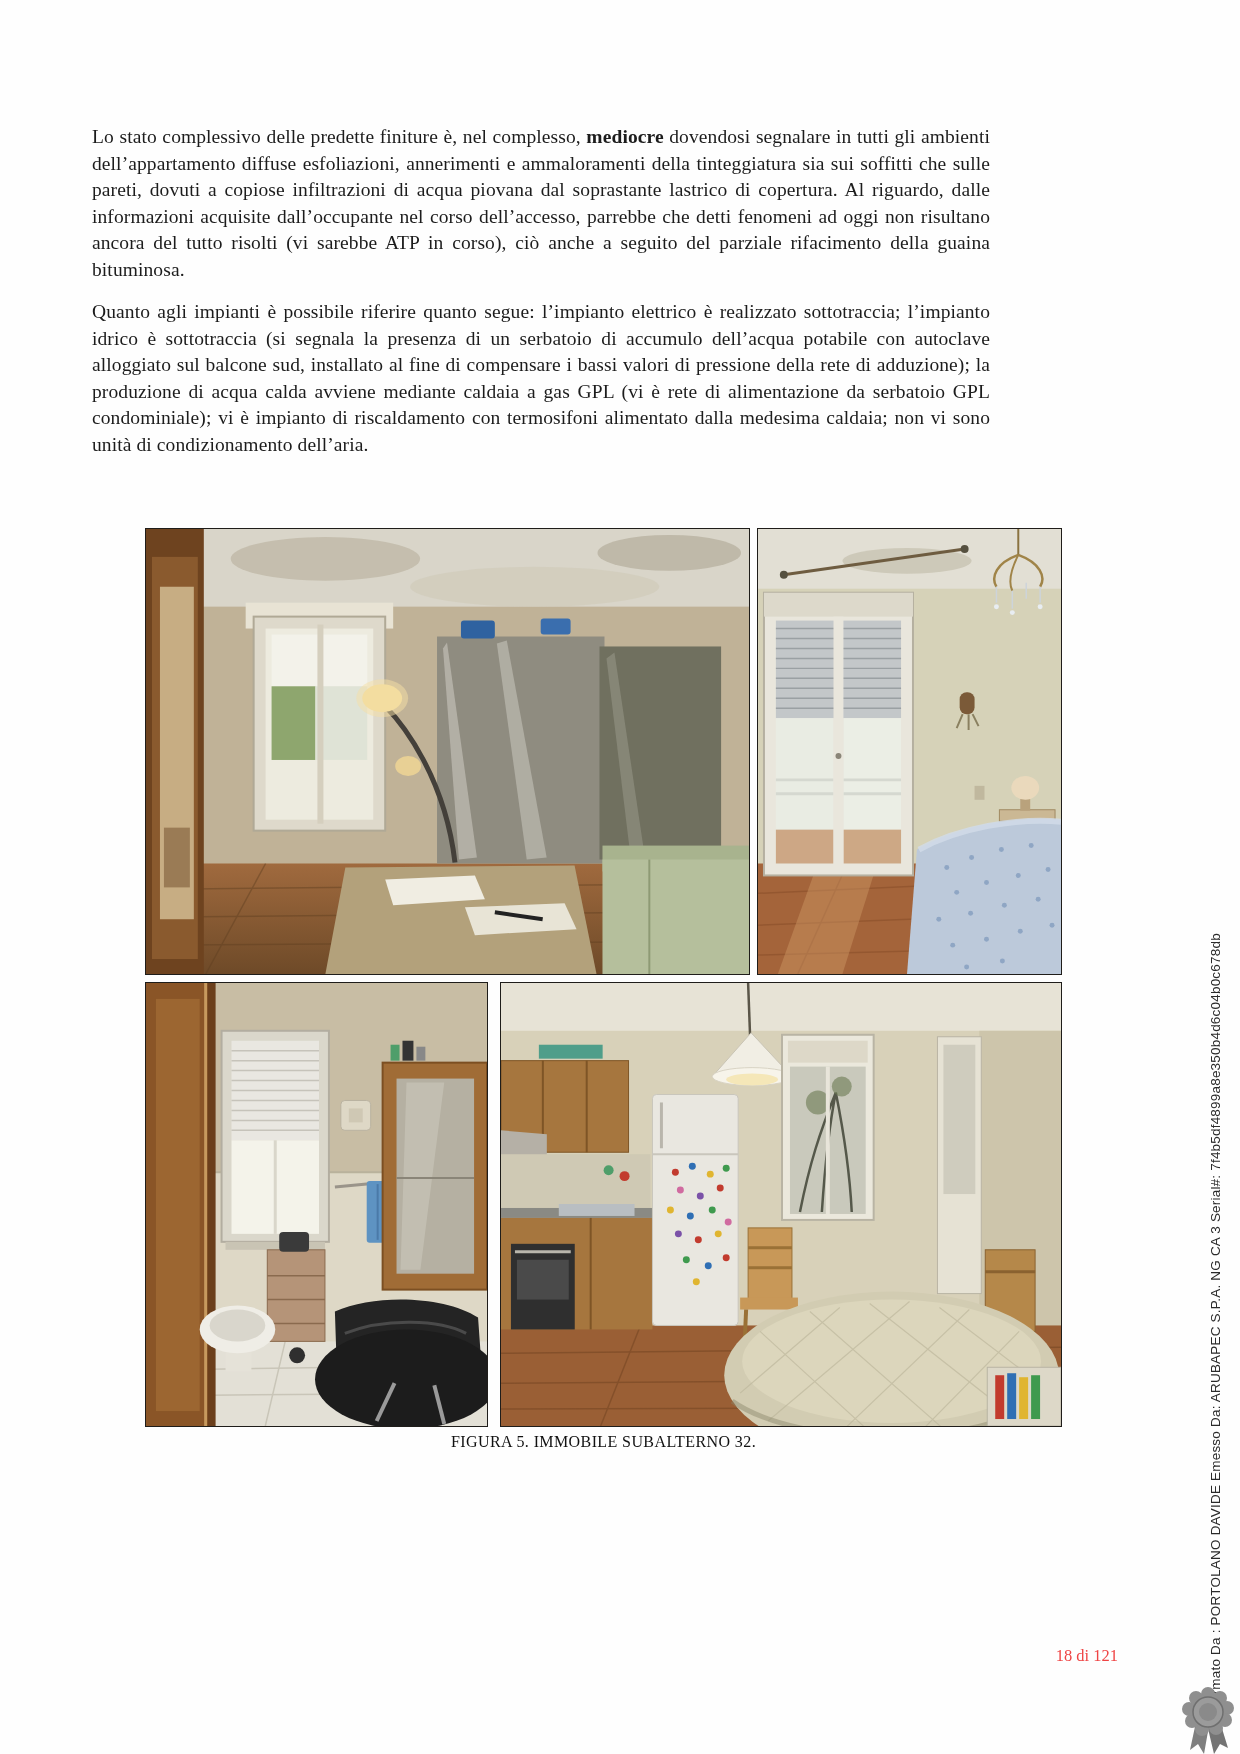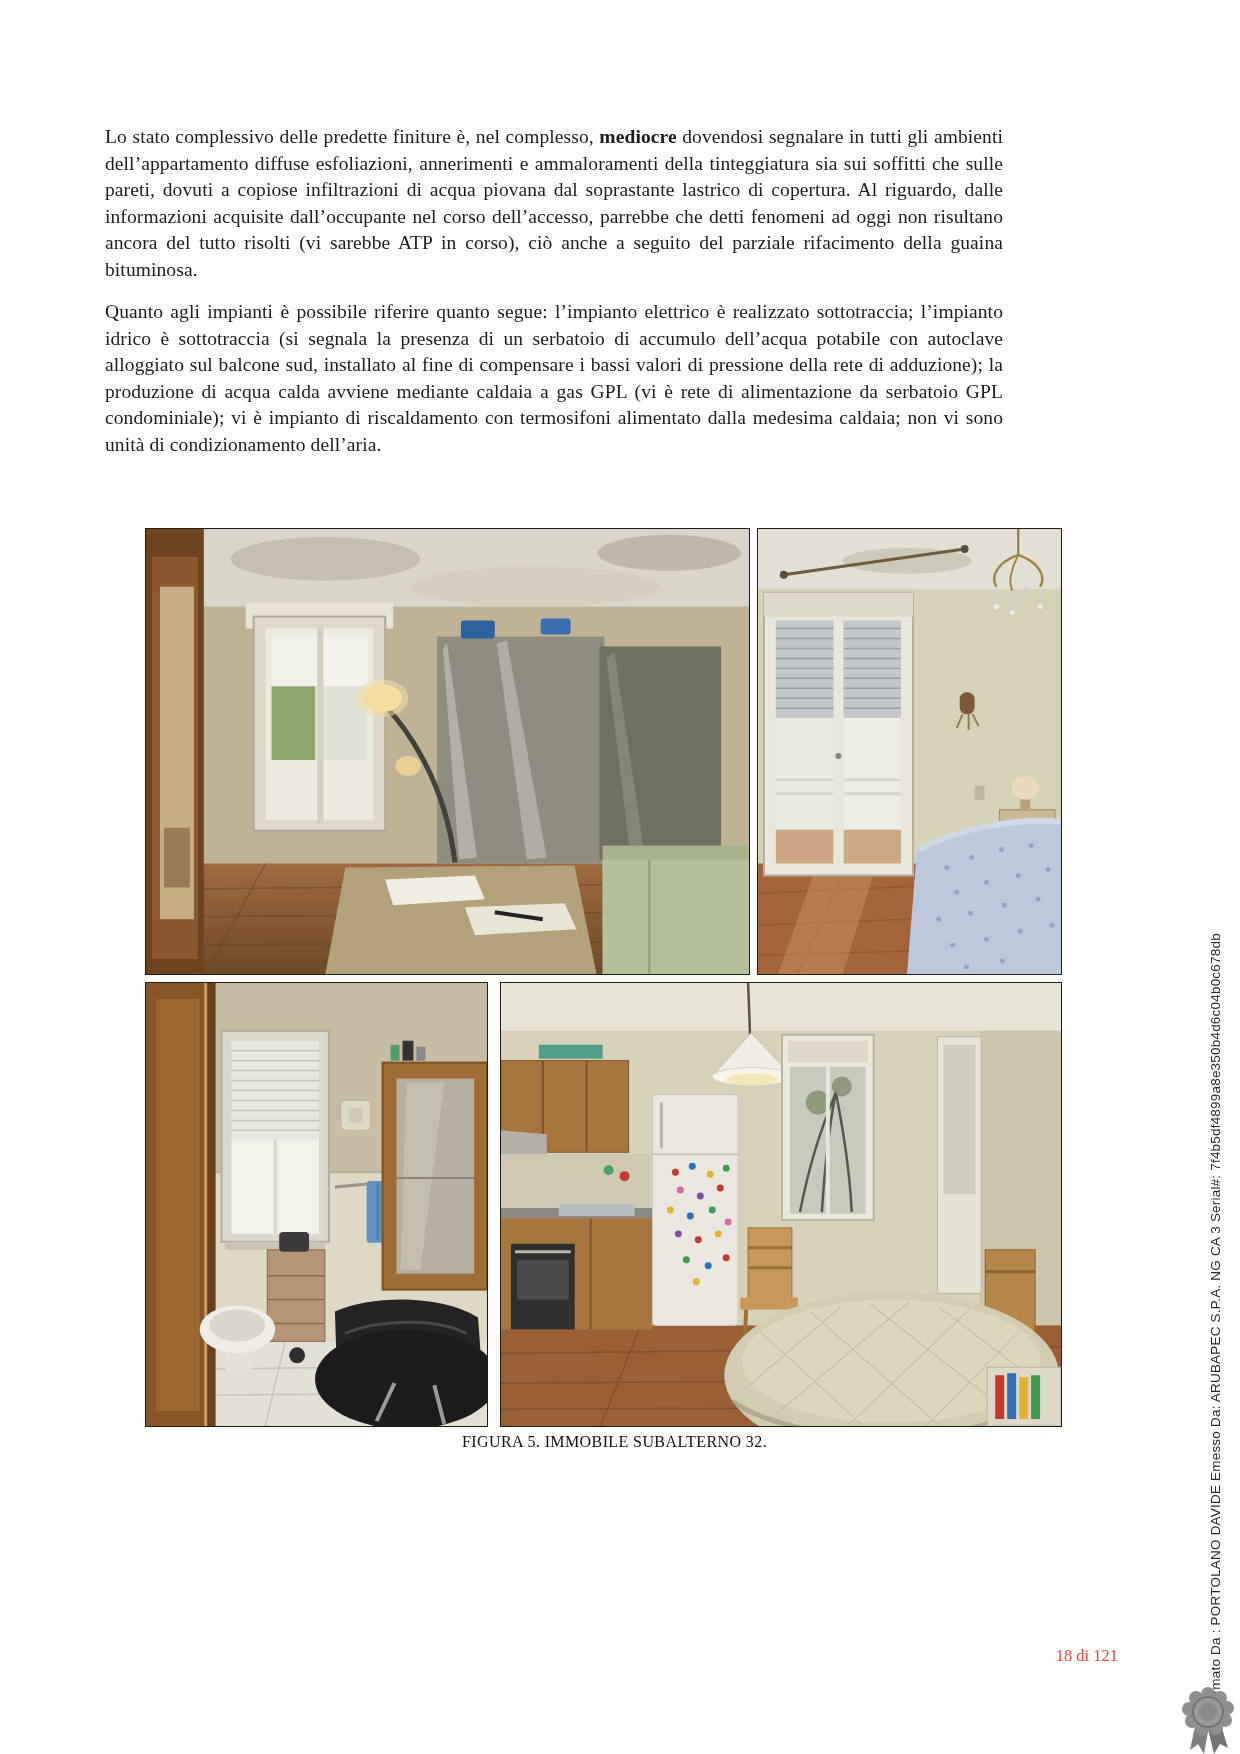--- a/index.html
+++ b/index.html
@@ -1,37 +1,37 @@
 <!DOCTYPE html>
 <html lang="it"><head>
 <meta charset="utf-8">
 <style>
   html,body{margin:0;padding:0;background:#e9e9e9;}
   .page{
     position:relative;width:1240px;height:1754px;margin:0 auto;
     background:#fefefe;overflow:hidden;
     font-family:"Liberation Serif", serif;color:#1c1c1c;
   }
-  .textcol{position:absolute;left:105px;top:124px;width:898px;}
+  .textcol{position:absolute;left:92px;top:124px;width:898px;}
   .textcol p{
     margin:0 0 16px 0;font-size:19.5px;line-height:26.5px;
     text-align:justify;letter-spacing:.1px;
   }
   .textcol p strong{font-weight:700;}
   .photo{
     position:absolute;border:1px solid #1f1d1a;background:#b9ab92;
     box-sizing:border-box;
   }
   .photo svg{display:block;width:100%;height:100%;}
   #photo-living{left:145px;top:528px;width:605px;height:447px;}
   #photo-bedroom{left:757px;top:528px;width:305px;height:447px;}
   #photo-bathroom{left:145px;top:982px;width:343px;height:445px;}
   #photo-kitchen{left:500px;top:982px;width:562px;height:445px;}
   .caption{
-    position:absolute;left:156px;top:1433px;width:917px;
+    position:absolute;left:145px;top:1433px;width:917px;
     text-align:center;font-size:16px;letter-spacing:.4px;color:#111;
   }
   .footer{
     position:absolute;left:856px;top:1646px;width:262px;
     text-align:right;font-size:16.5px;color:#ef4444;
   }
   .vsig{
     position:absolute;left:1208px;top:1706px;
     transform:rotate(-90deg);transform-origin:0 0;
     white-space:nowrap;

